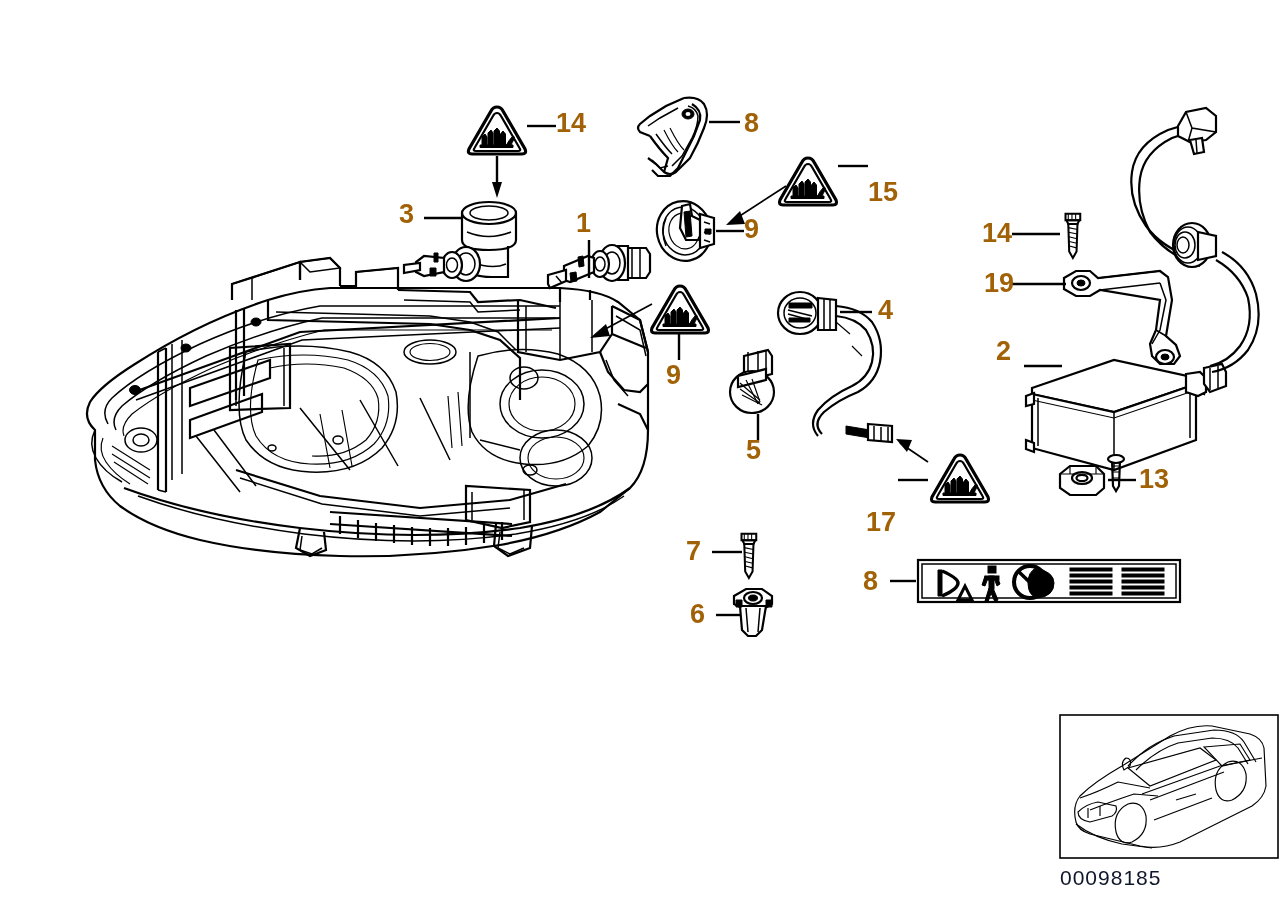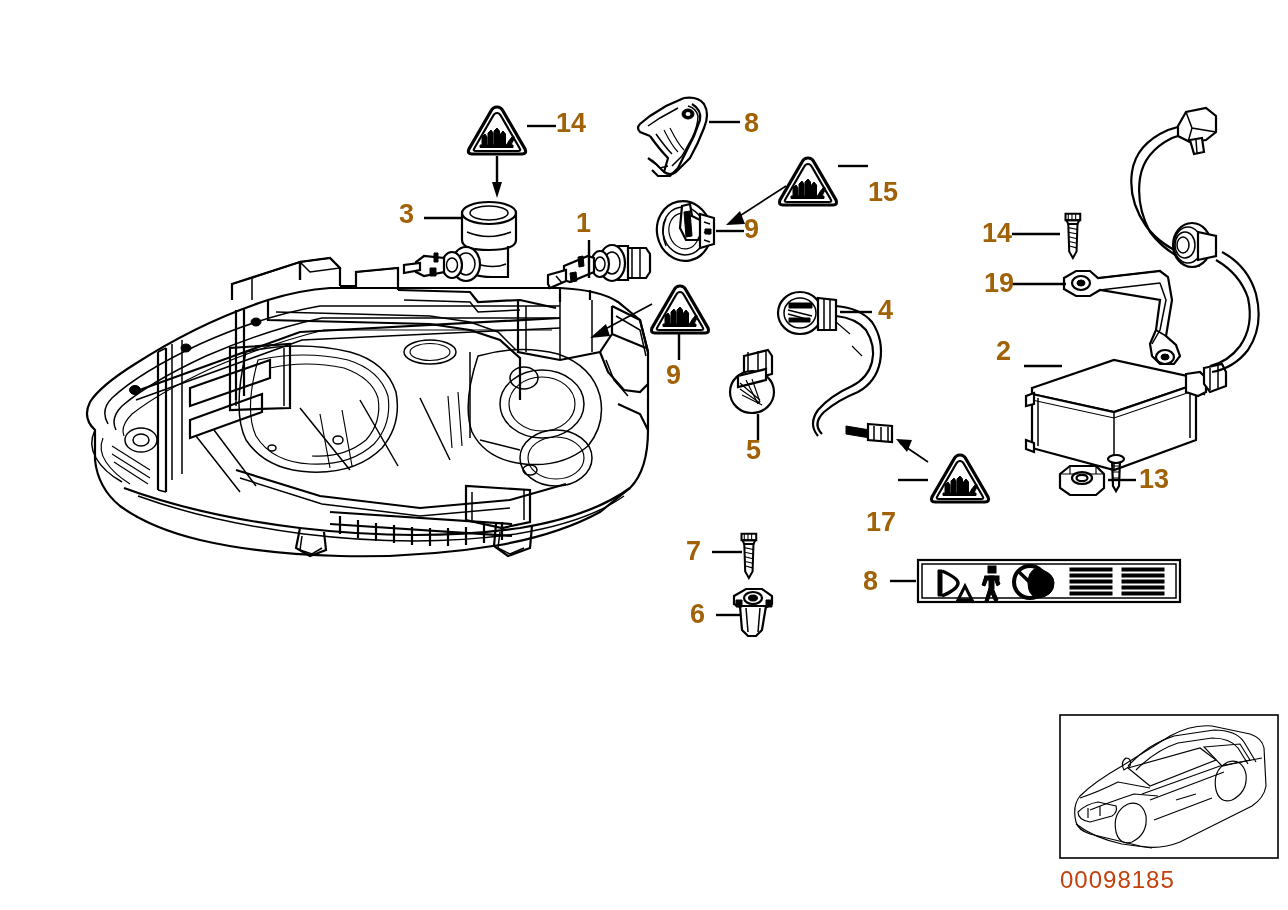--- a/index.html
+++ b/index.html
@@ -5,21 +5,21 @@
 <style>
   html,body{margin:0;padding:0;background:#ffffff;}
   body{width:1288px;height:910px;position:relative;overflow:hidden;
        font-family:"Liberation Sans", sans-serif;color:#000;}
   #stage{position:absolute;left:0;top:0;width:1288px;height:910px;}
   svg.layer{position:absolute;left:0;top:0;width:1288px;height:910px;overflow:visible;}
   .lbl{position:absolute;font-family:"Liberation Sans", sans-serif;
        font-weight:bold;font-size:27px;line-height:27px;color:#a16207;
        white-space:nowrap;user-select:none;}
   .diagid{position:absolute;font-family:"Liberation Sans", sans-serif;
-       font-size:24px;letter-spacing:1px;color:#c2410c;white-space:nowrap;}
+       font-size:21px;letter-spacing:1px;color:#0f172a;white-space:nowrap;}
   .ln{stroke:#000;stroke-width:2.2;fill:none;}
   .thin{stroke:#000;stroke-width:1.5;fill:none;}
   .hair{stroke:#000;stroke-width:1.15;fill:none;}
   .fillblk{fill:#000;stroke:#000;}
   .white{fill:#fff;}
 </style>
 </head>
 <body>
 
 <div id="stage">

